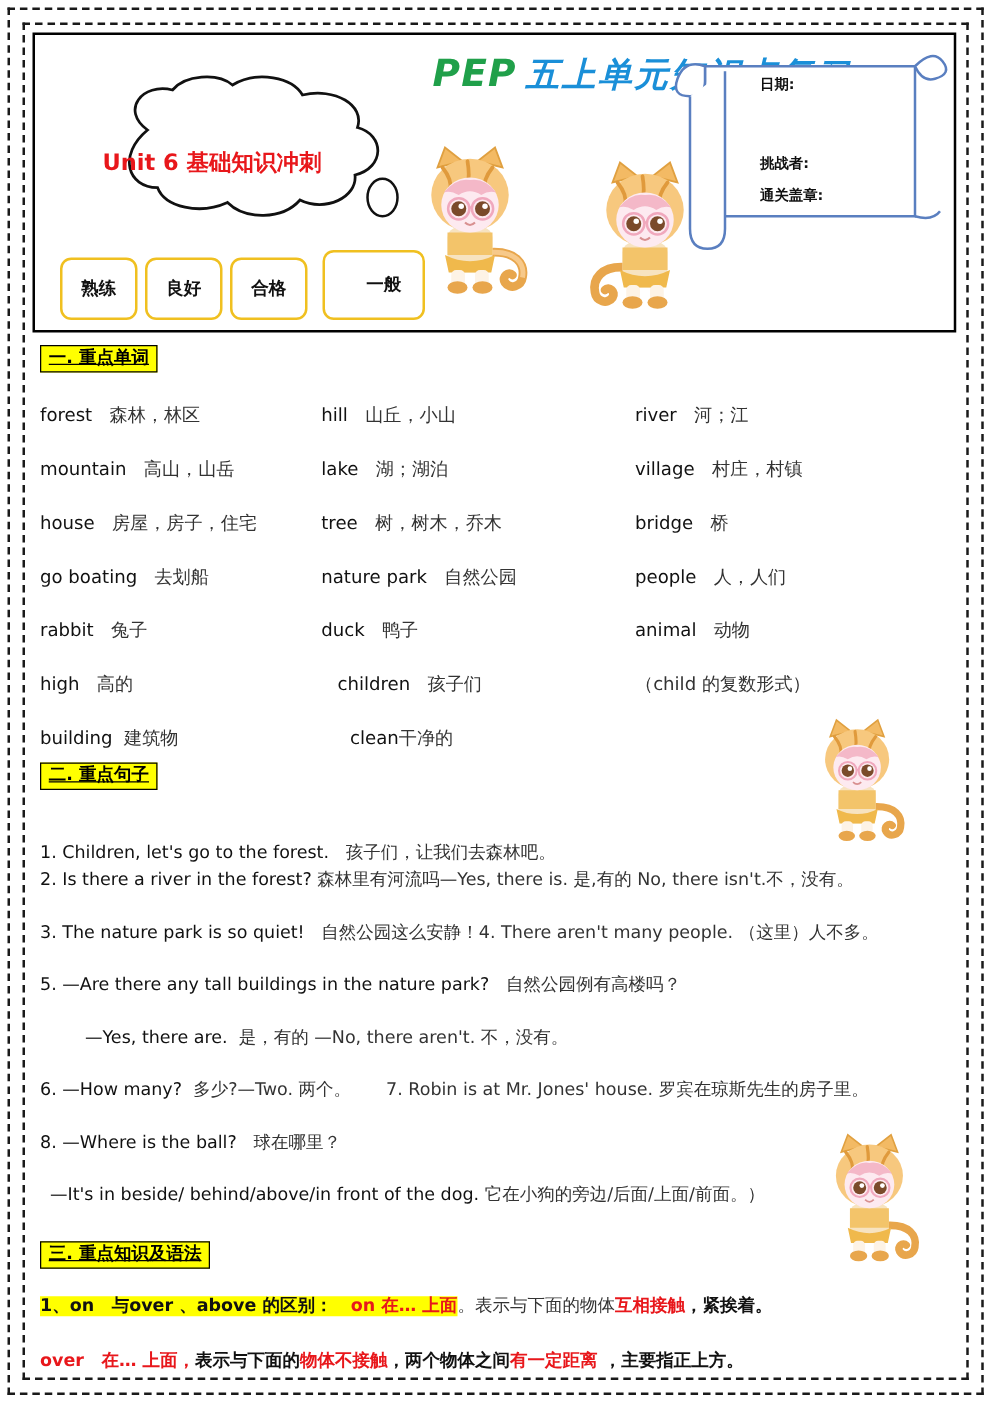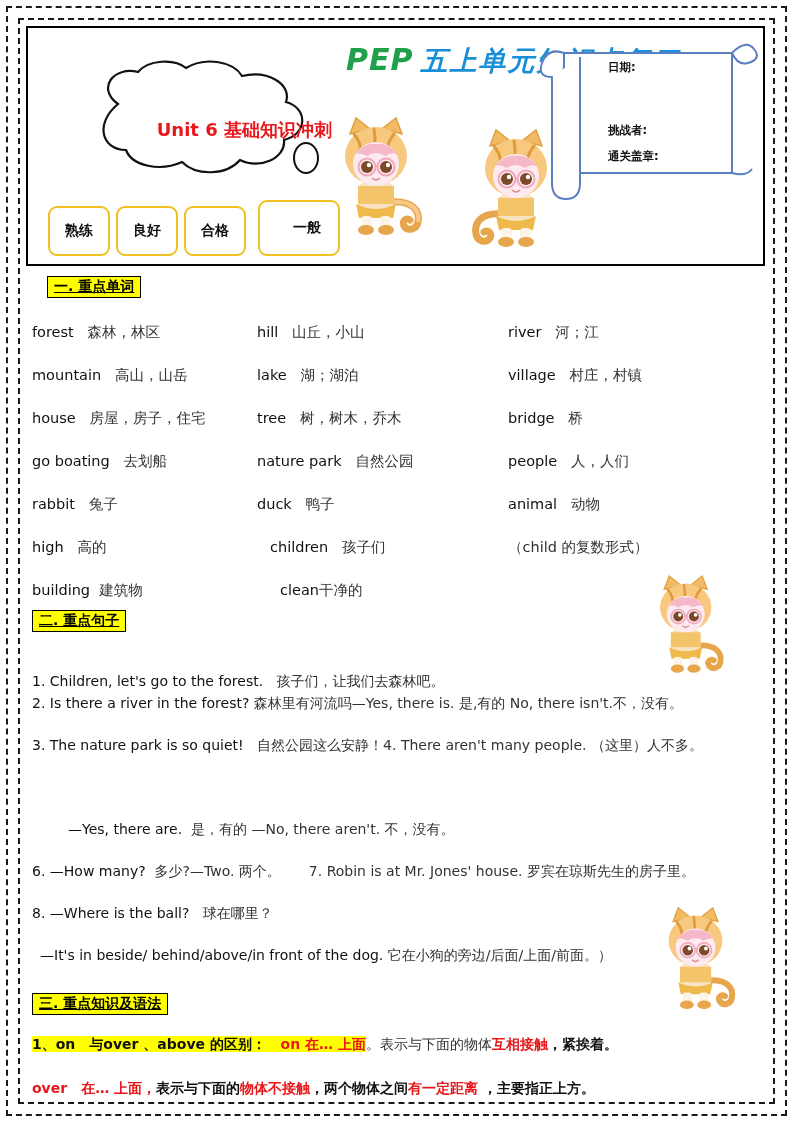--- a/index.html
+++ b/index.html
@@ -38,21 +38,20 @@
     font-size:27px;color:#1a8fd8;letter-spacing:2px;margin-left:7px;
   }
 
   
   .cloud-wrap{position:absolute;left:28px;top:30px;width:290px;height:125px;}
   .cloud-wrap svg{position:absolute;left:0;top:0;}
   .unit-title{
     position:absolute;left:26px;top:60px;width:250px;
     font-size:18px;font-weight:bold;color:#e8171b;white-space:nowrap;
     font-family:"DejaVu Sans",sans-serif;
-    text-align:right;
   }
 
   
   .cat{position:absolute;}
   .cat svg{display:block;}
 
   
   .scroll-wrap{position:absolute;left:506px;top:5px;width:230px;height:180px;}
   .scroll-field{
     position:absolute;font-size:11.5px;font-weight:bold;color:#111;
@@ -202,21 +201,21 @@
     </div>
 
     <div class="badges">
       <div class="badge b0">熟练</div>
       <div class="badge b1">良好</div>
       <div class="badge b2">合格</div>
       <div class="badge b3">一般</div>
     </div>
   </div>
 
-  <div class="sec-head" style="left:21px;top:250px;">一. 重点单词</div>
+  <div class="sec-head" style="left:6px;top:250px;">一. 重点单词</div>
 
   <div class="vrow" style="top:297px;">
     <span class="col-a"><span class="en">forest</span>&nbsp;&nbsp;&nbsp;<span class="cn">森林，林区</span></span>
     <span class="col-b"><span class="en">hill</span>&nbsp;&nbsp;&nbsp;<span class="cn">山丘，小山</span></span>
     <span class="col-c"><span class="en">river</span>&nbsp;&nbsp;&nbsp;<span class="cn">河；江</span></span>
   </div>
 
   <div class="vrow" style="top:340px;">
     <span class="col-a"><span class="en">mountain</span>&nbsp;&nbsp;&nbsp;<span class="cn">高山，山岳</span></span>
     <span class="col-b"><span class="en">lake</span>&nbsp;&nbsp;&nbsp;<span class="cn">湖；湖泊</span></span>
@@ -283,20 +282,23 @@
 
   <div class="srow" style="top:647px;">
     <span>1. Children, let's go to the forest.</span>&nbsp;&nbsp;&nbsp;<span class="cn">孩子们，让我们去森林吧。</span>
   </div>
   <div class="srow" style="top:669px;">
     <span>2. Is there a river in the forest?</span>&nbsp;<span class="cn">森林里有河流吗—Yes, there is. 是,有的 No, there isn't.不，没有。</span>
   </div>
   <div class="srow" style="top:711px;">
     <span>3. The nature park is so quiet!</span>&nbsp;&nbsp;&nbsp;<span class="cn">自然公园这么安静！4. There aren't many people. （这里）人不多。</span>
   </div>
+  <div class="srow" style="top:753px;">
+    <span>5. —Are there any tall buildings in the nature park?</span>&nbsp;&nbsp;&nbsp;<span class="cn">自然公园例有高楼吗？</span>
+  </div>
   <div class="srow" style="top:795px;left:42px;">
     <span>—Yes, there are.</span>&nbsp;&nbsp;<span class="cn">是，有的 —No, there aren't. 不，没有。</span>
   </div>
   <div class="srow" style="top:837px;">
     <span>6. —How many?</span>&nbsp;&nbsp;<span class="cn">多少?—Two. 两个。　　7. Robin is at Mr. Jones' house. 罗宾在琼斯先生的房子里。</span>
   </div>
   <div class="srow" style="top:879px;">
     <span>8. —Where is the ball?</span>&nbsp;&nbsp;&nbsp;<span class="cn">球在哪里？</span>
   </div>
   <div class="srow" style="top:921px;left:14px;">

